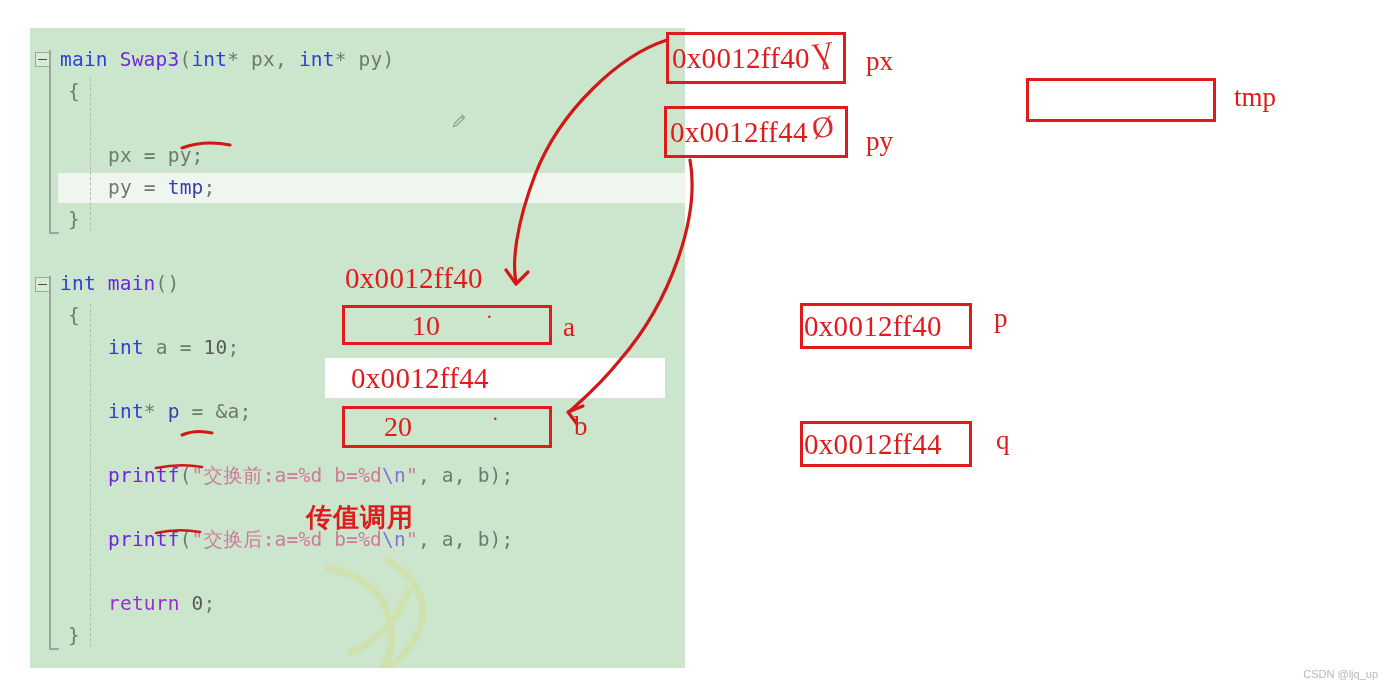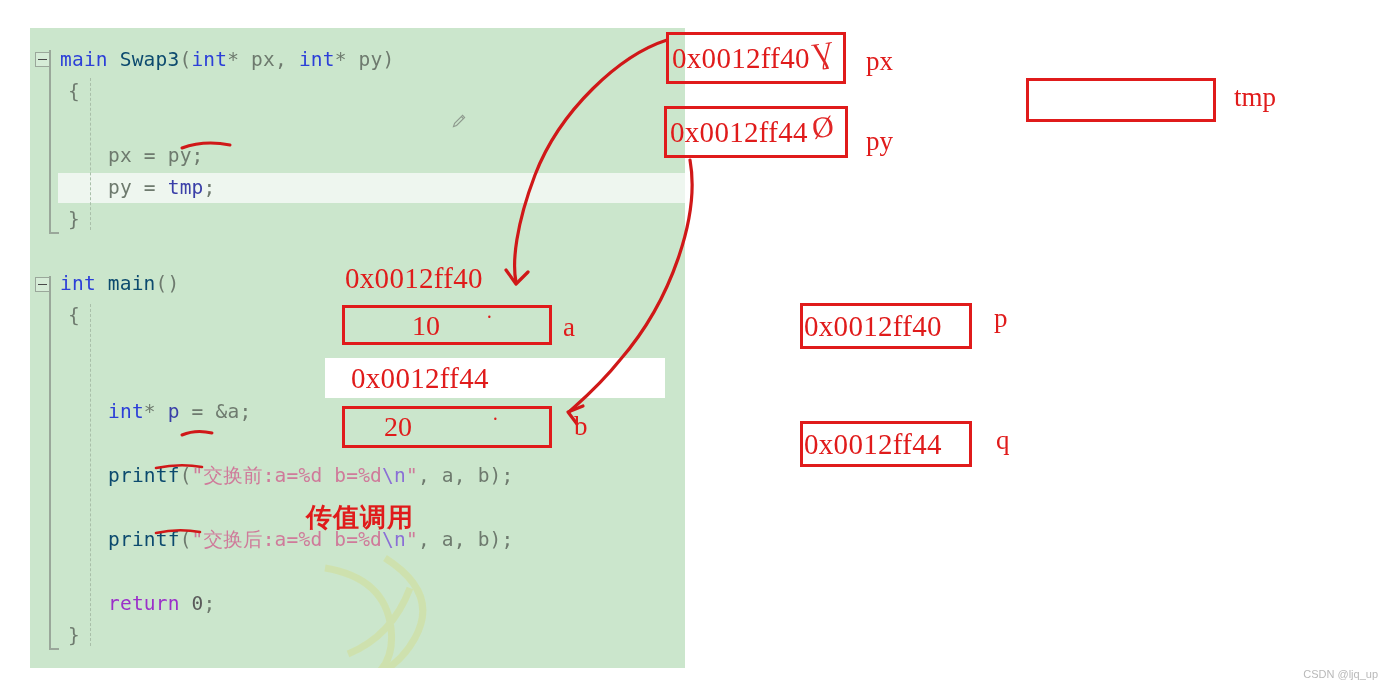--- a/index.html
+++ b/index.html
@@ -71,21 +71,21 @@
     position: absolute;
     left: 30px;
     white-space: pre;
     font-family: "DejaVu Sans Mono", monospace;
     font-size: 19.5px;
     line-height: 32px;
     letter-spacing: 0.2px;
     color: #6e7a6e;
   }
   .kw      { color: #2c3fd8; }
-  .fn      { color: #0c4a6e; }
+  .fn      { color: #6d28d9; }
   .num     { color: #5a5a5a; }
   .plain   { color: #6e7a6e; }
   .ret     { color: #9b30c9; }
   .str     { color: #cf7a9a; }
   .esc     { color: #8a6fd6; }
   .var     { color: #3a3fa8; }
 
   #active-line {
     position: absolute;
     left: 28px;
@@ -195,20 +195,21 @@
   <div class="indent-guide" style="left:60px; top:276px; height:342px;"></div>
 
   <div class="code-line" style="top:16px;"><span class="kw">main</span> <span class="fn">Swap3</span>(<span class="kw">int</span>* <span class="plain">px</span>, <span class="kw">int</span>* <span class="plain">py</span>)</div>
   <div class="code-line" style="top:48px; left:38px;">{</div>
   <div class="code-line" style="top:112px; left:78px;"><span class="plain">px</span> = <span class="plain">py</span>;</div>
   <div class="code-line" style="top:144px; left:78px;"><span class="plain">py</span> = <span class="var">tmp</span>;</div>
   <div class="code-line" style="top:176px; left:38px;">}</div>
 
   <div class="code-line" style="top:240px;"><span class="kw">int</span> <span class="fn">main</span>()</div>
   <div class="code-line" style="top:272px; left:38px;">{</div>
+  <div class="code-line" style="top:304px; left:78px;"><span class="kw">int</span> <span class="plain">a</span> = <span class="num">10</span>;</div>
   <div class="code-line" style="top:368px; left:78px;text-align:right;"><span class="kw">int</span>* <span class="var">p</span> = &amp;<span class="plain">a</span>;</div>
   <div class="code-line" style="top:432px; left:78px;"><span class="fn">printf</span>(<span class="str">"交换前:a=%d b=%d</span><span class="esc">\n</span><span class="str">"</span>, <span class="plain">a</span>, <span class="plain">b</span>);</div>
   <div class="code-line" style="top:496px; left:78px;"><span class="fn">printf</span>(<span class="str">"交换后:a=%d b=%d</span><span class="esc">\n</span><span class="str">"</span>, <span class="plain">a</span>, <span class="plain">b</span>);</div>
   <div class="code-line" style="top:560px; left:78px;"><span class="ret">return</span> <span class="num">0</span>;</div>
   <div class="code-line" style="top:592px; left:38px;">}</div>
 
   <svg id="csdn-mark" viewBox="0 0 260 150">
     <g fill="none" stroke="#d8d86a" stroke-width="7">
       <path d="M180 10 q55 35 30 80 q-22 40 -70 45"></path>
       <path d="M120 20 q60 10 66 60 q6 52 -50 62"></path>

